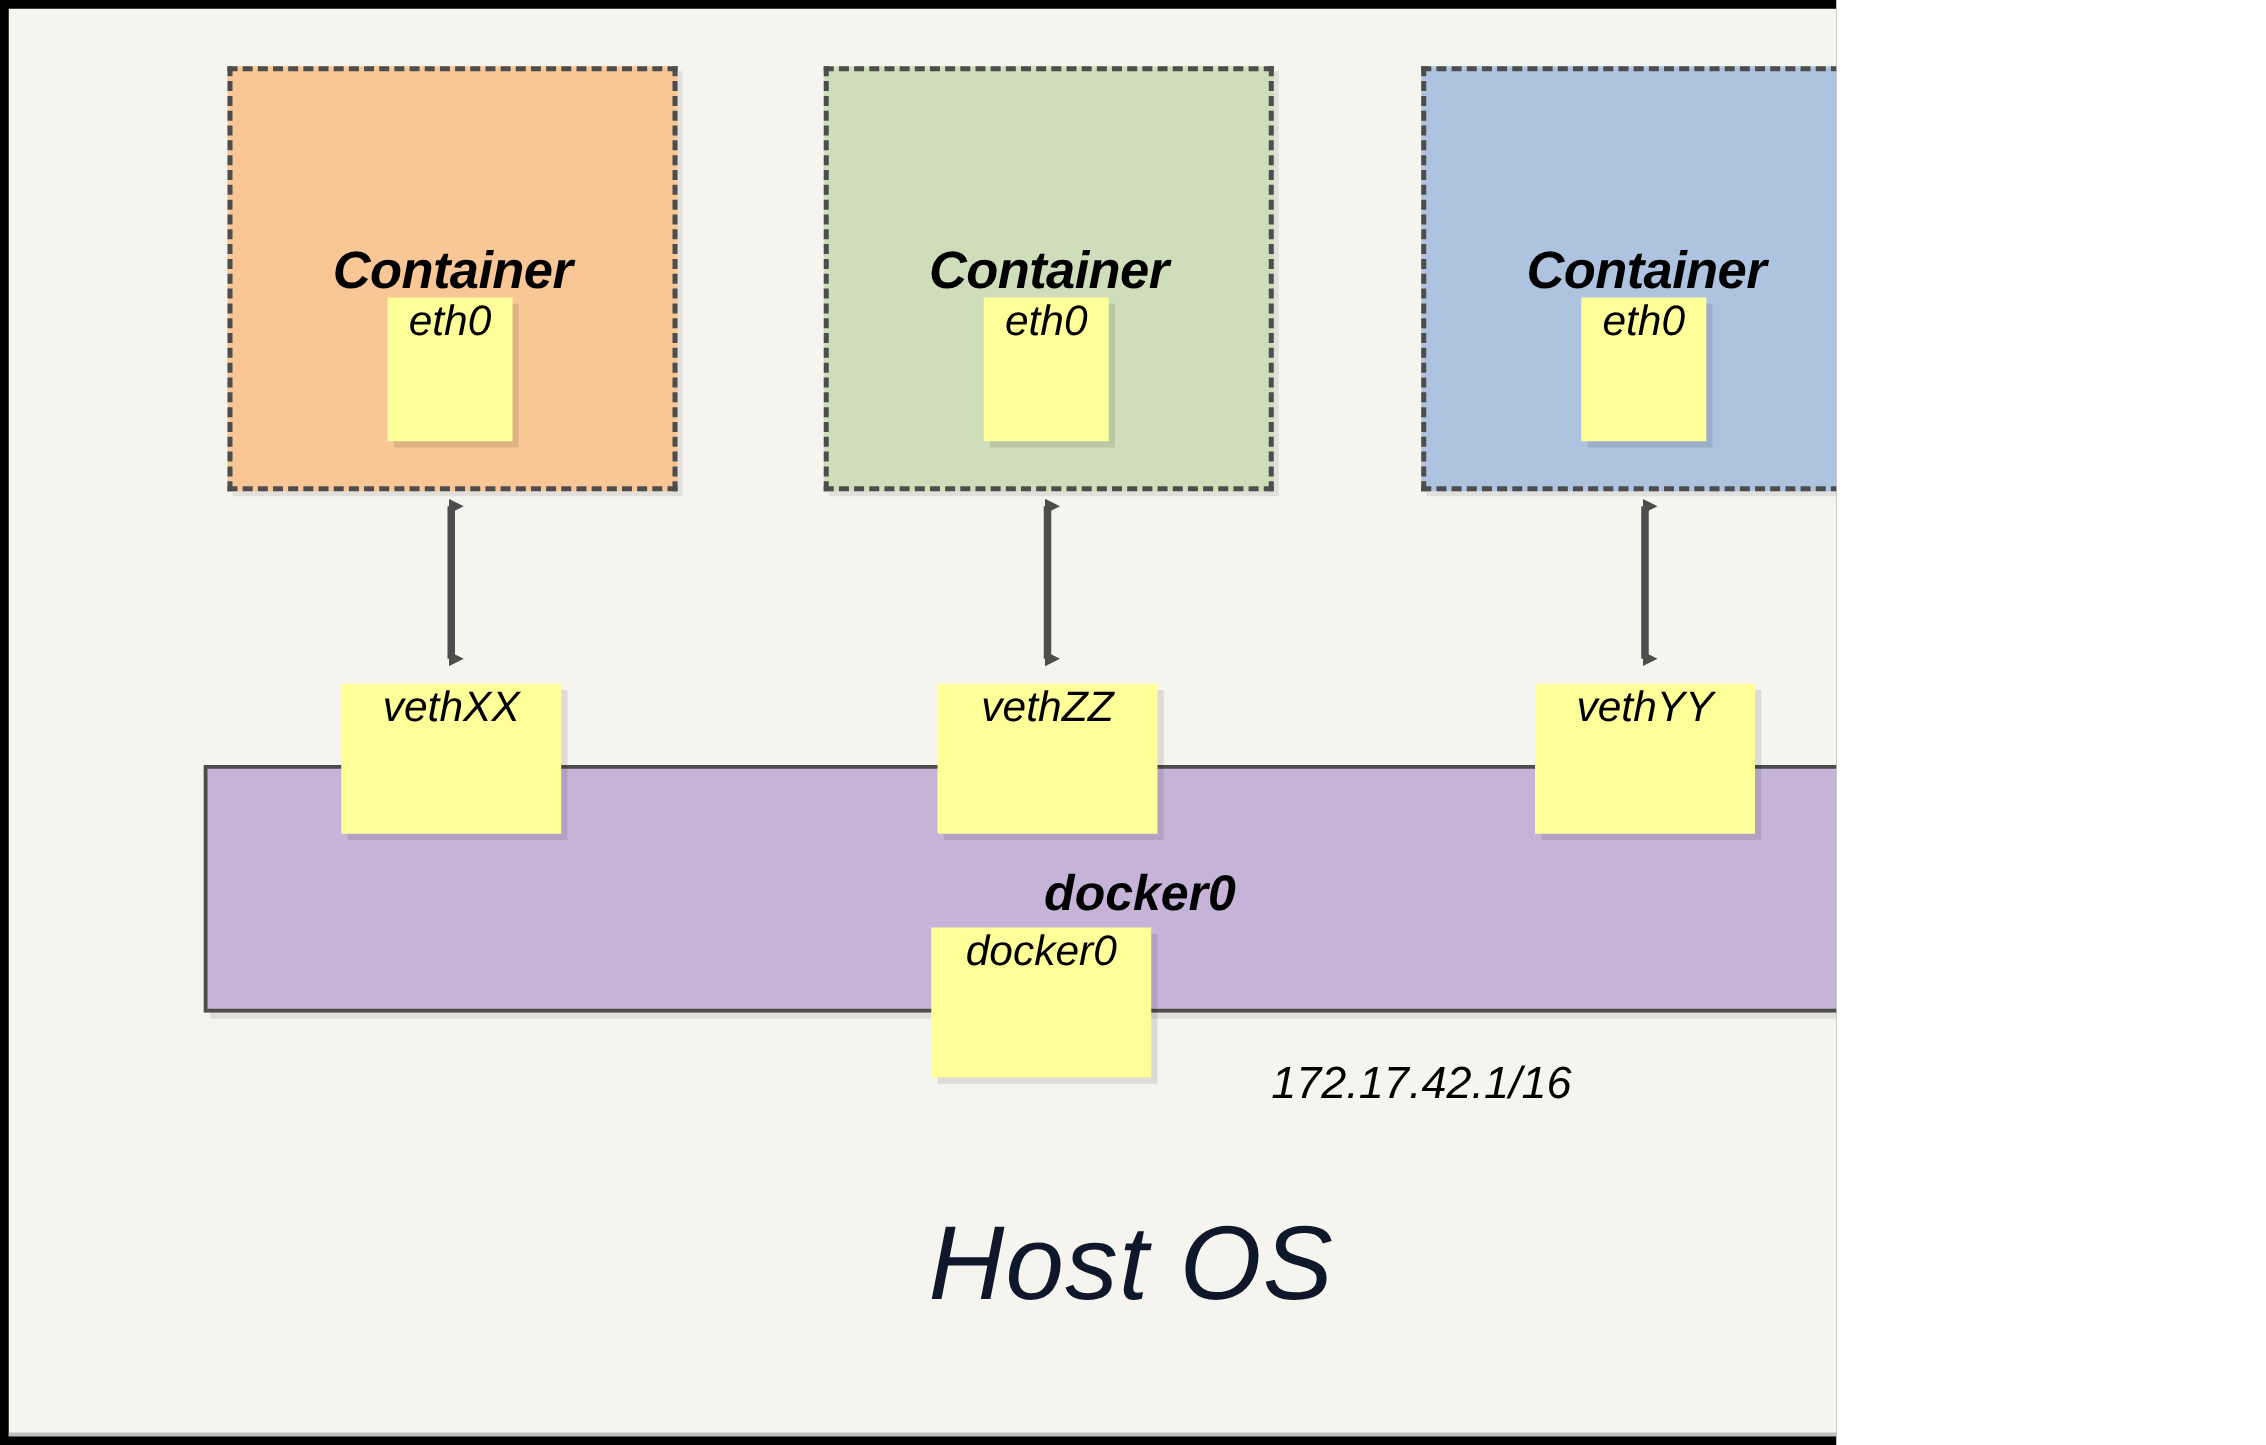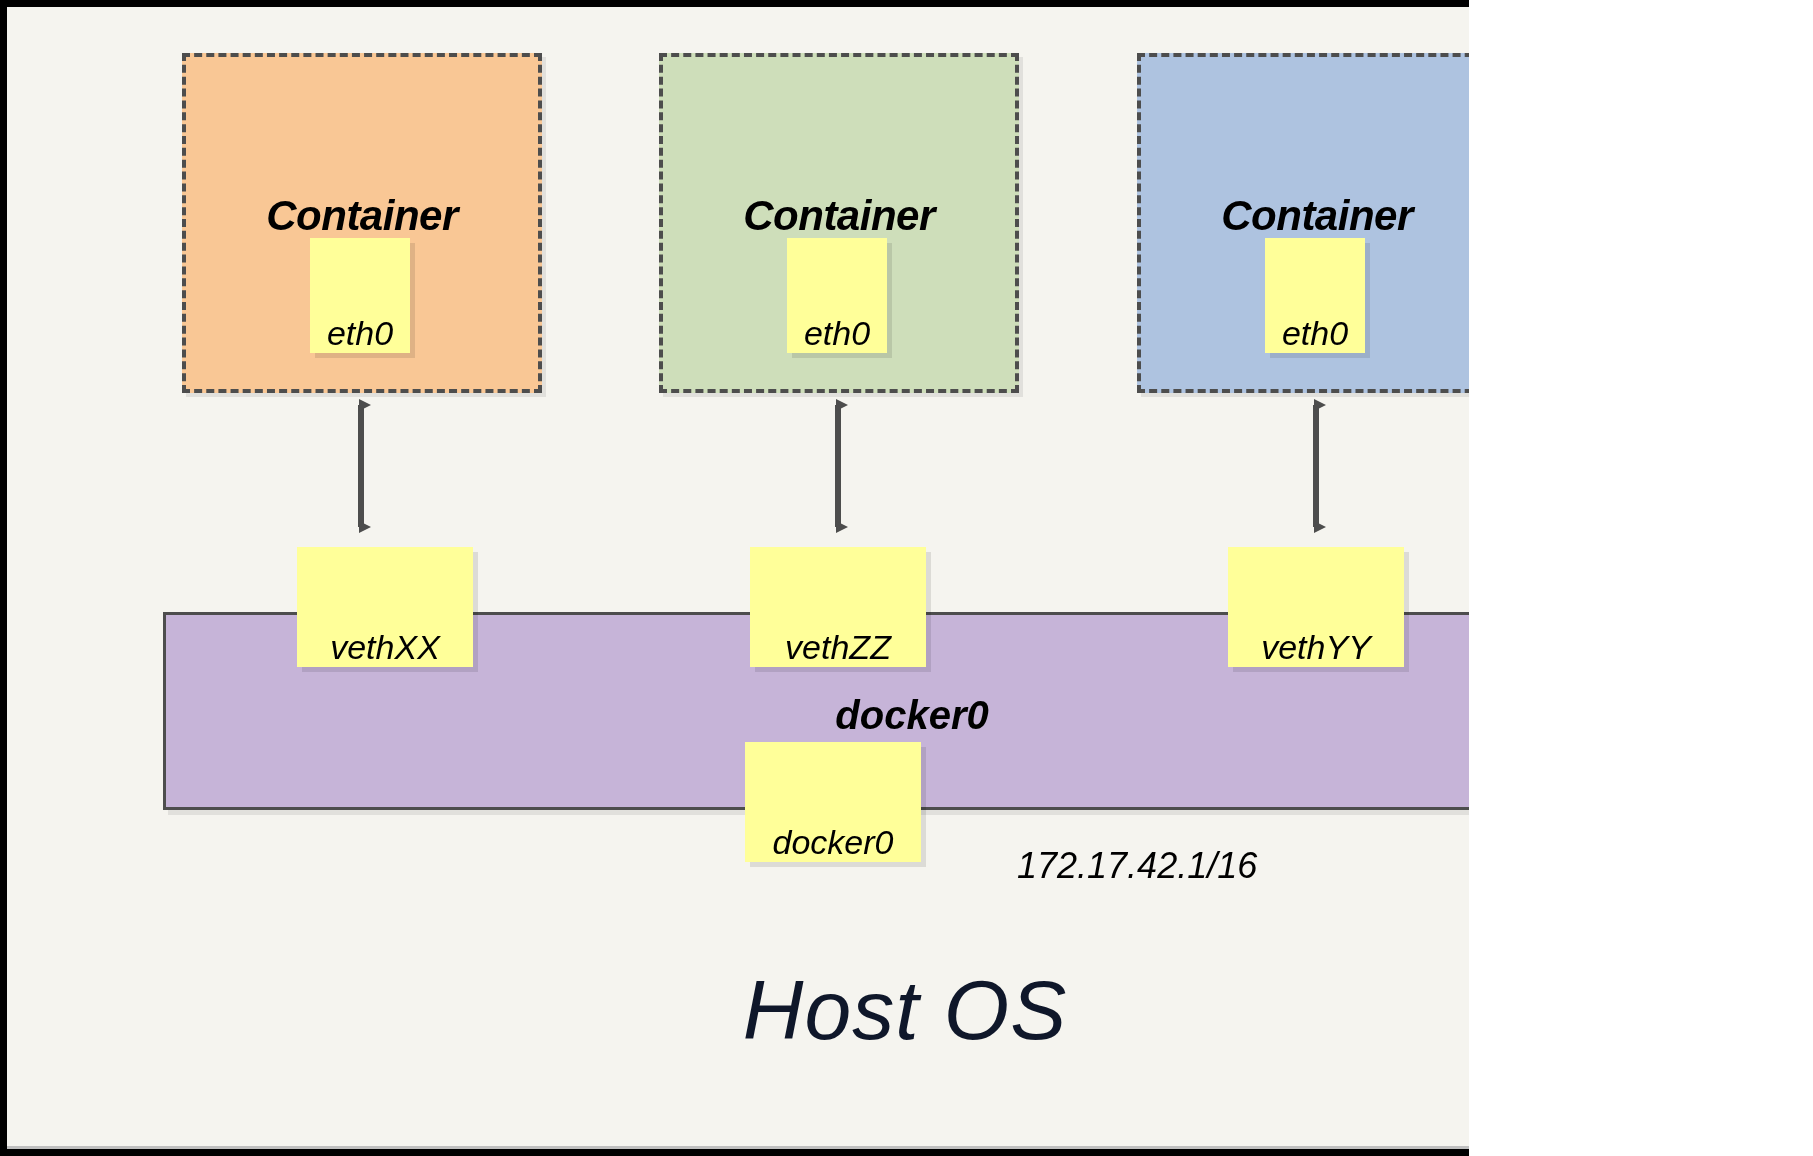--- a/index.html
+++ b/index.html
@@ -44,21 +44,21 @@
     color:#000000;
     letter-spacing:-0.5px;
   }
 
   
   .note{
     position:absolute;
     background:#ffff99;
     box-shadow:5px 5px 0 rgba(0,0,0,0.10);
     display:flex;
-    align-items:flex-end;
+    align-items:flex-start;
     justify-content:center;
     font-size:34px;
     color:#000000;
     z-index:6;
   }
 
   
   #bridge{
     position:absolute;
     box-sizing:border-box;
@@ -145,21 +145,21 @@
     </svg>
 
     <svg class="arrow" style="left:1283px; top:384px;" width="52" height="150" viewBox="0 0 52 150">
       <line x1="26" y1="14" x2="26" y2="136" stroke="#4d4d4d" stroke-width="6" marker-start="url(#ah-up)" marker-end="url(#ah-dn)"></line>
     </svg>
 
     <div id="bridge" style="left:156px; top:605px; width:1498px; height:198px;">
       <div id="bridge-label">docker0</div>
     </div>
 
-    <div class="note" style="left:266px; top:540px; width:176px; height:120px;margin-left:24px;">
+    <div class="note" style="left:266px; top:540px; width:176px; height:120px;">
       <span>vethXX</span>
     </div>
     <div class="note" style="left:743px; top:540px; width:176px; height:120px;">
       <span>vethZZ</span>
     </div>
     <div class="note" style="left:1221px; top:540px; width:176px; height:120px;">
       <span>vethYY</span>
     </div>
 
     <div class="note" style="left:738px; top:735px; width:176px; height:120px;">

